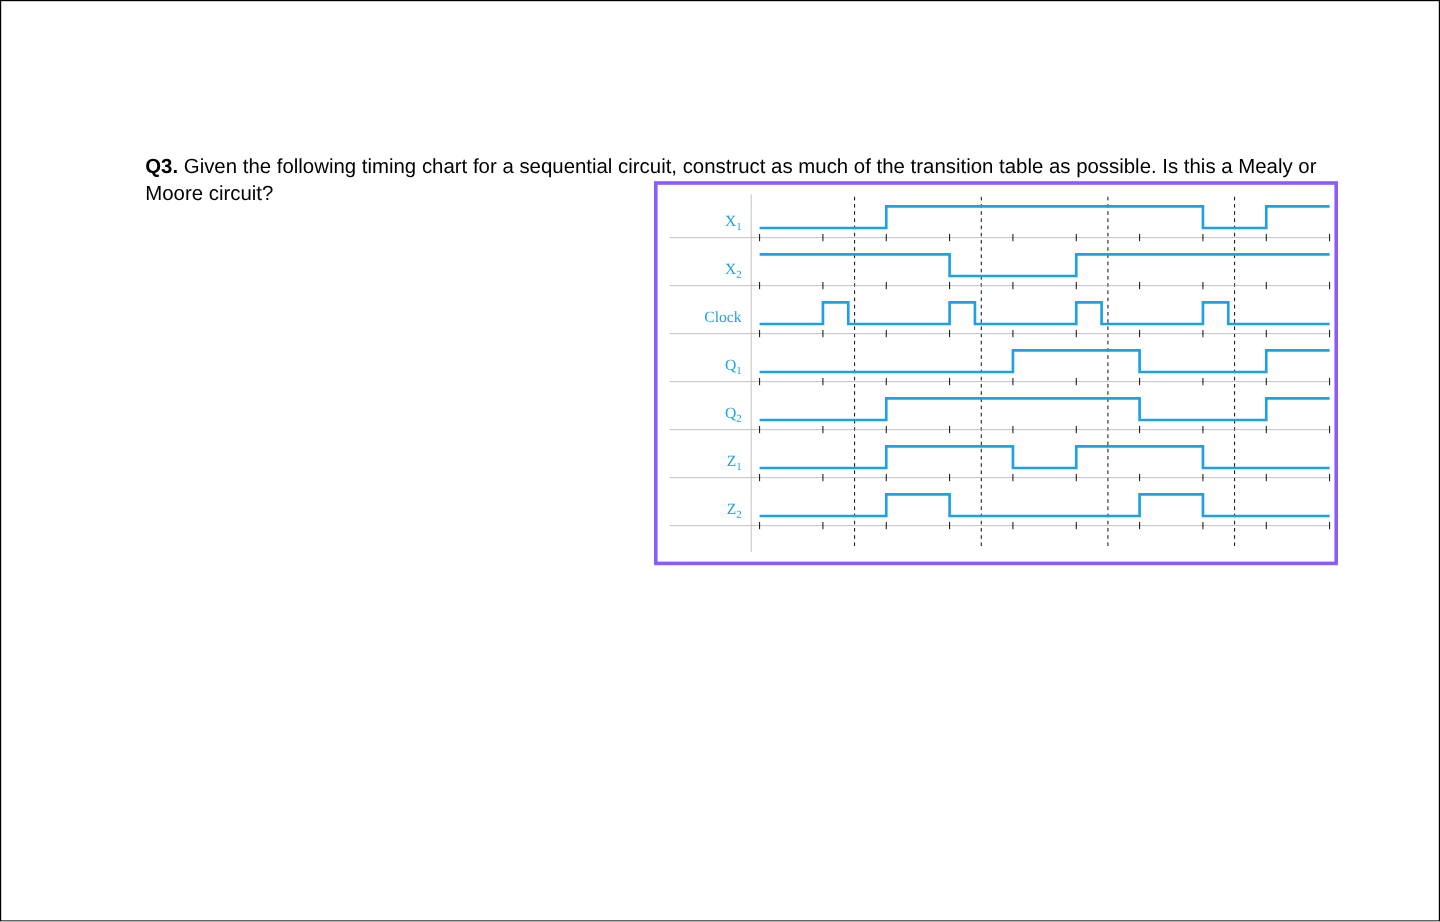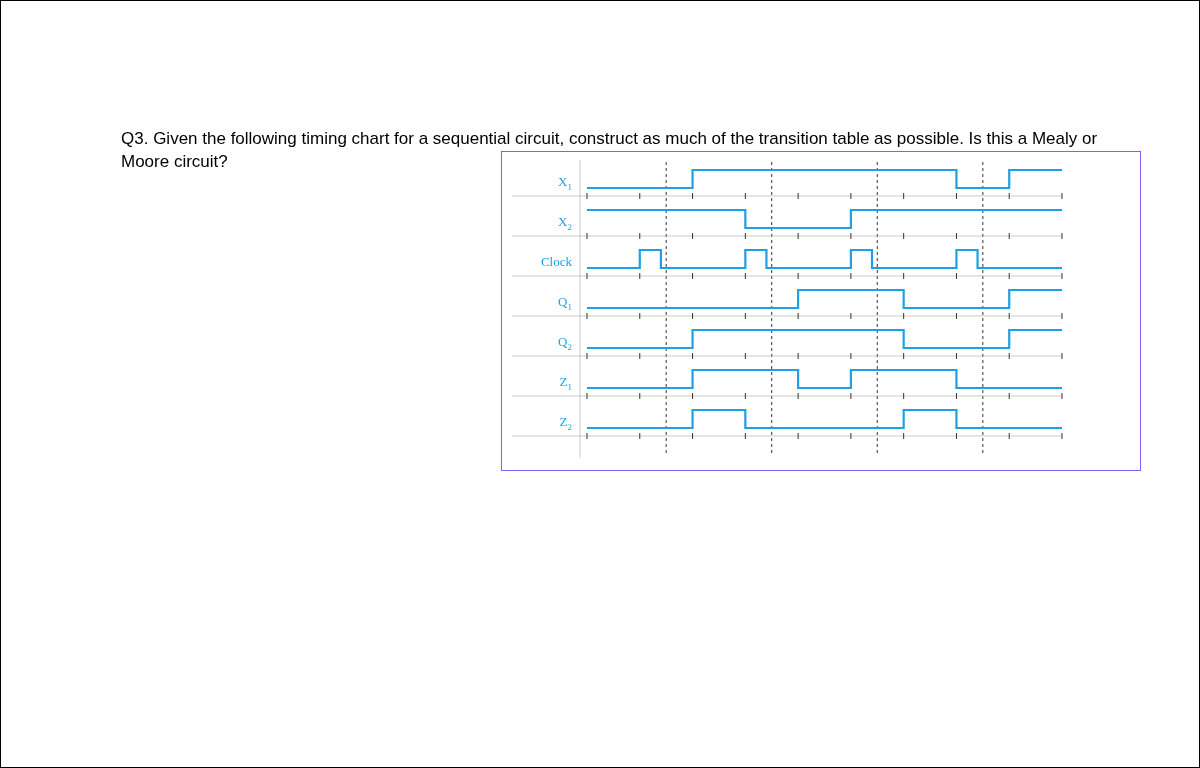--- a/index.html
+++ b/index.html
@@ -1,20 +1,20 @@
 <!DOCTYPE html>
 <html><head>
 <meta charset="utf-8">
 <style>
   html,body{margin:0;padding:0;background:#fff;font-family:Arial,Helvetica,sans-serif;color:#000}
   .page{width:1200px;height:768px;position:relative;box-sizing:border-box;border:1px solid #000}
   .content{position:absolute;left:120px;top:110px;right:90px}
   .q{font-size:17px;line-height:1.35}
-  .qnum{font-weight:400}
-  .diagram{position:absolute;left:500px;top:150px;width:640px;height:320px;border:1px solid #8b5cf6;box-sizing:border-box}
+  .qnum{font-weight:700}
+  .diagram{position:absolute;left:544px;top:150px;width:570px;height:320px;border:3px solid #8b5cf6;box-sizing:border-box}
   svg{display:block}
   .row-label{font:13px "Times New Roman",serif;fill:#1ea0e6}
   .sub{font-size:9px}
   .sig{stroke:#1ea0e6;stroke-width:2.2;fill:none}
   .grid{stroke:#aaa;stroke-width:0.6}
   .tick{stroke:#000;stroke-width:0.8}
   .dash{stroke:#000;stroke-width:0.8;stroke-dasharray:3 3}
 </style>
 </head>
 <body>

